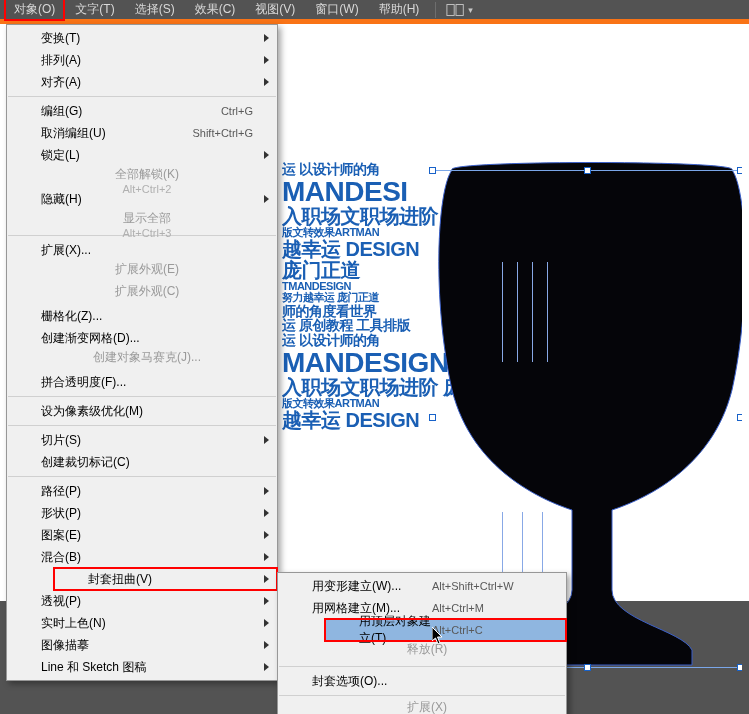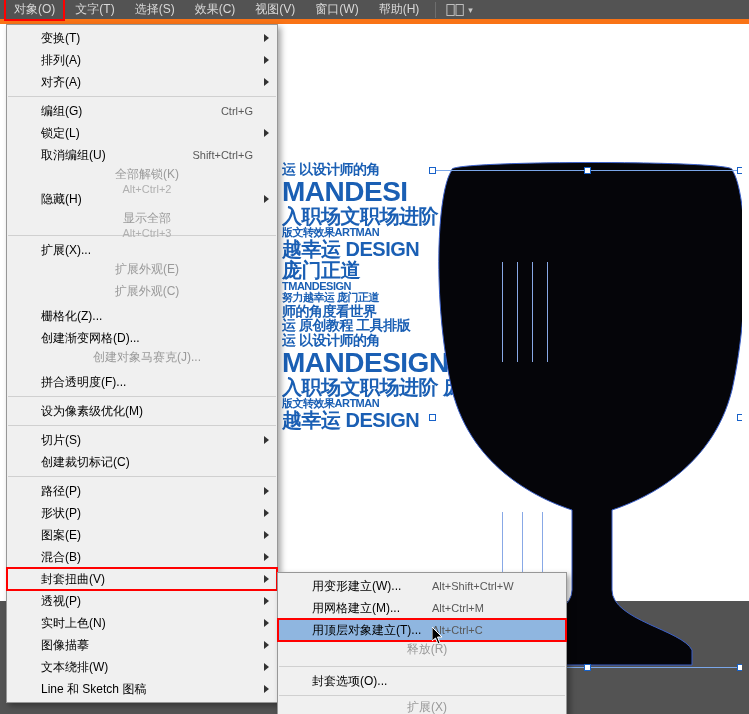--- a/index.html
+++ b/index.html
@@ -71,20 +71,21 @@
     border-left: 5px solid #333;
     border-top: 4px solid transparent;
     border-bottom: 4px solid transparent;
   }
   .menu-sep {
     height: 1px; background: #d0d0d0; margin: 3px 1px;
   }
   .menu-row.red-box {
     outline: 2px solid #ff0000;
     outline-offset: -1px;
+    margin-left: 47px;
   }
 
   .submenu-panel {
     position: absolute;
     left: 277px; top: 572px;
     width: 290px;
     background: #f0f0f0;
     border: 1px solid #979797;
     box-shadow: 3px 3px 6px rgba(0,0,0,.35);
     padding: 2px 0;
@@ -231,27 +232,27 @@
     <div class="menu-row">
       <span class="label">对齐(A)</span>
       <span class="arrow"></span>
     </div>
     <div class="menu-sep"></div>
     <div class="menu-row">
       <span class="label">编组(G)</span>
       <span class="accel">Ctrl+G</span>
     </div>
     <div class="menu-row">
-      <span class="label">锁定(L)</span>
-      <span class="arrow"></span>
-    </div>
-    <div class="menu-row">
       <span class="label">取消编组(U)</span>
       <span class="accel">Shift+Ctrl+G</span>
     </div>
+    <div class="menu-row">
+      <span class="label">锁定(L)</span>
+      <span class="arrow"></span>
+    </div>
     <div class="menu-row disabled">
       <span class="label">全部解锁(K)</span>
       <span class="accel">Alt+Ctrl+2</span>
     </div>
     <div class="menu-row">
       <span class="label">隐藏(H)</span>
       <span class="arrow"></span>
     </div>
     <div class="menu-row disabled">
       <span class="label">显示全部</span>
@@ -315,24 +316,20 @@
     <div class="menu-row">
       <span class="label">透视(P)</span>
       <span class="arrow"></span>
     </div>
     <div class="menu-row">
       <span class="label">实时上色(N)</span>
       <span class="arrow"></span>
     </div>
     <div class="menu-row">
       <span class="label">图像描摹</span>
-      <span class="arrow"></span>
-    </div>
-    <div class="menu-row">
-      <span class="label">文本绕排(W)</span>
       <span class="arrow"></span>
     </div>
     <div class="menu-row">
       <span class="label">Line 和 Sketch 图稿</span>
       <span class="arrow"></span>
     </div>
   </div>
 
 <div class="submenu-panel" id="envelope-submenu">
     <div class="menu-row">

